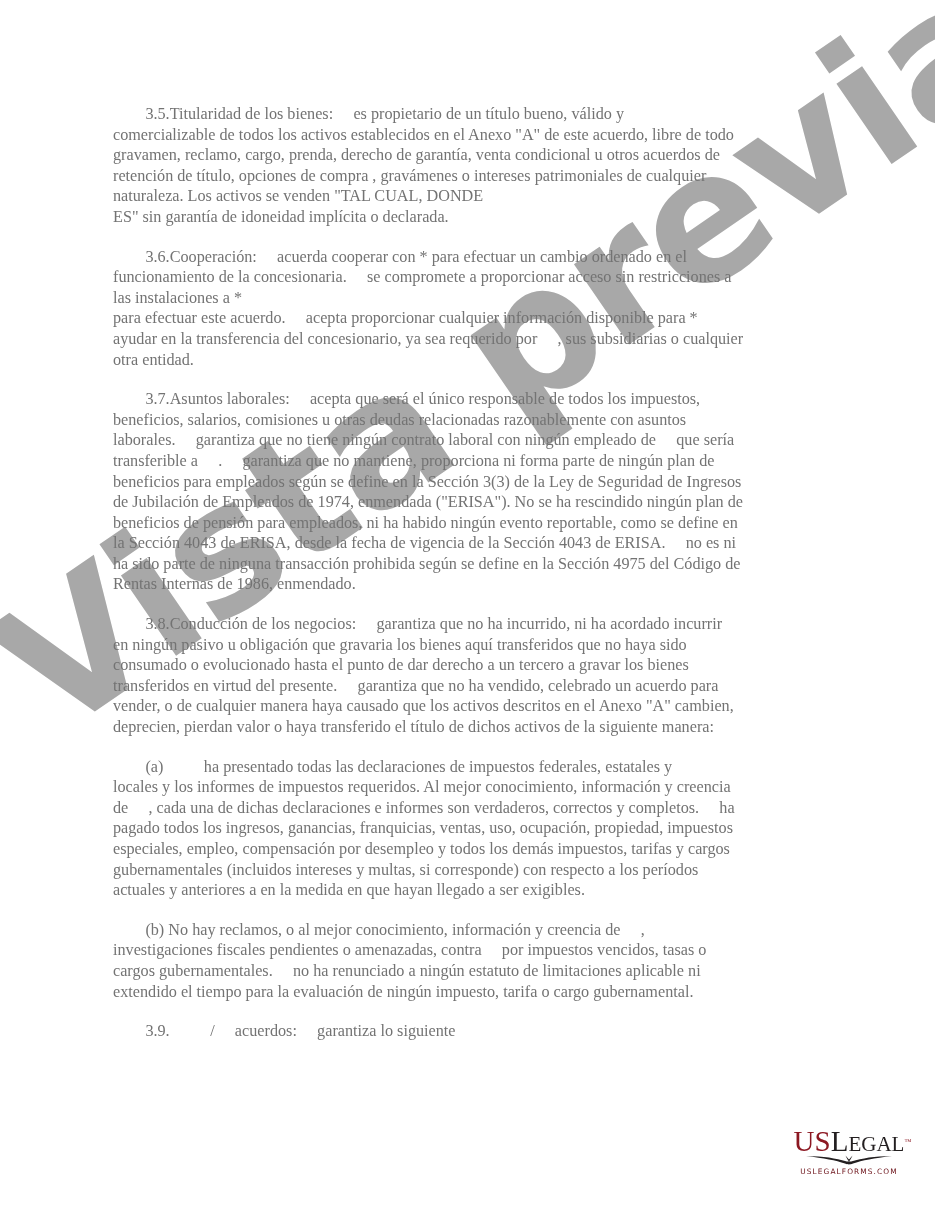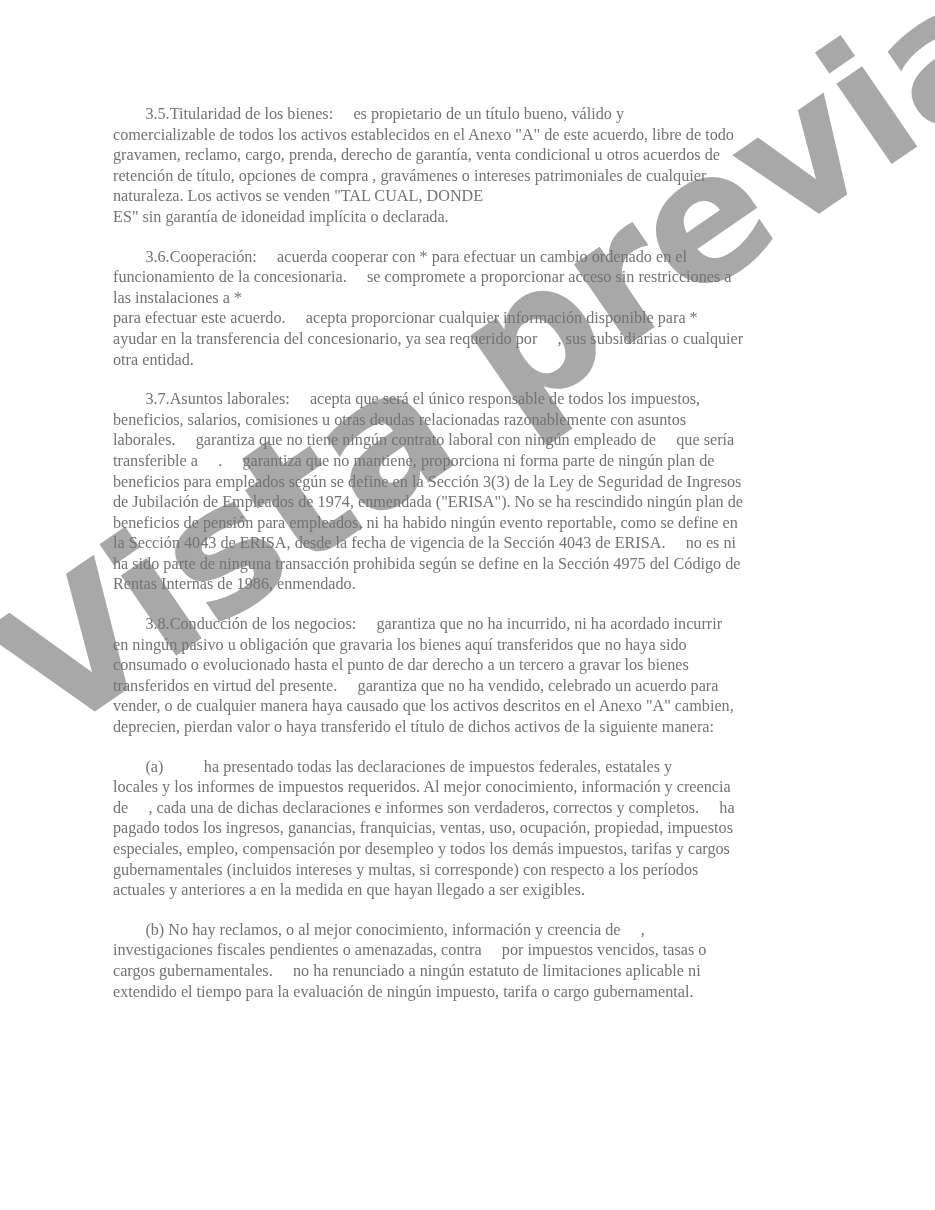--- a/index.html
+++ b/index.html
@@ -155,16 +155,29 @@
 locales y los informes de impuestos requeridos. Al mejor conocimiento, información y creencia
 de     , cada una de dichas declaraciones e informes son verdaderos, correctos y completos.     ha
 pagado todos los ingresos, ganancias, franquicias, ventas, uso, ocupación, propiedad, impuestos
 especiales, empleo, compensación por desempleo y todos los demás impuestos, tarifas y cargos
 gubernamentales (incluidos intereses y multas, si corresponde) con respecto a los períodos
 actuales y anteriores a en la medida en que hayan llegado a ser exigibles.</p>
     <p class="para">        (b) No hay reclamos, o al mejor conocimiento, información y creencia de     ,
 investigaciones fiscales pendientes o amenazadas, contra     por impuestos vencidos, tasas o
 cargos gubernamentales.     no ha renunciado a ningún estatuto de limitaciones aplicable ni
 extendido el tiempo para la evaluación de ningún impuesto, tarifa o cargo gubernamental.</p>
+    <p class="para">        3.9.          /     acuerdos:     garantiza lo siguiente</p>
   </div>
 
+  <div class="logo">
+    <div class="logo-wordmark">
+      <span class="logo-us">US</span><span class="logo-l">L</span><span class="logo-egal">EGAL</span><span class="logo-tm">™</span>
+    </div>
+    <div class="logo-swoosh">
+      <svg width="86" height="11" viewBox="0 0 86 11" aria-hidden="true">
+        <path d="M0 1 C18 1.2 30 3.4 40 6.2 C41.2 6.6 41.8 6.6 43 6.2 C44.2 6.6 44.8 6.6 46 6.2 C56 3.4 68 1.2 86 1 C68 3.2 56 5.4 47 8.6 C45.4 9.2 44.2 9.4 43 9.4 C41.8 9.4 40.6 9.2 39 8.6 C30 5.4 18 3.2 0 1 Z" fill="#231f20"></path>
+        <path d="M39.5 0.4 C41 2 42 3.2 43 4.6 C44 3.2 45 2 46.5 0.4 C45.4 2.8 44.4 4.6 43 6.4 C41.6 4.6 40.6 2.8 39.5 0.4 Z" fill="#231f20"></path>
+      </svg>
+    </div>
+    <div class="logo-domain">USLEGALFORMS.COM</div>
+  </div>
 
 </div>
 
 </body></html>

